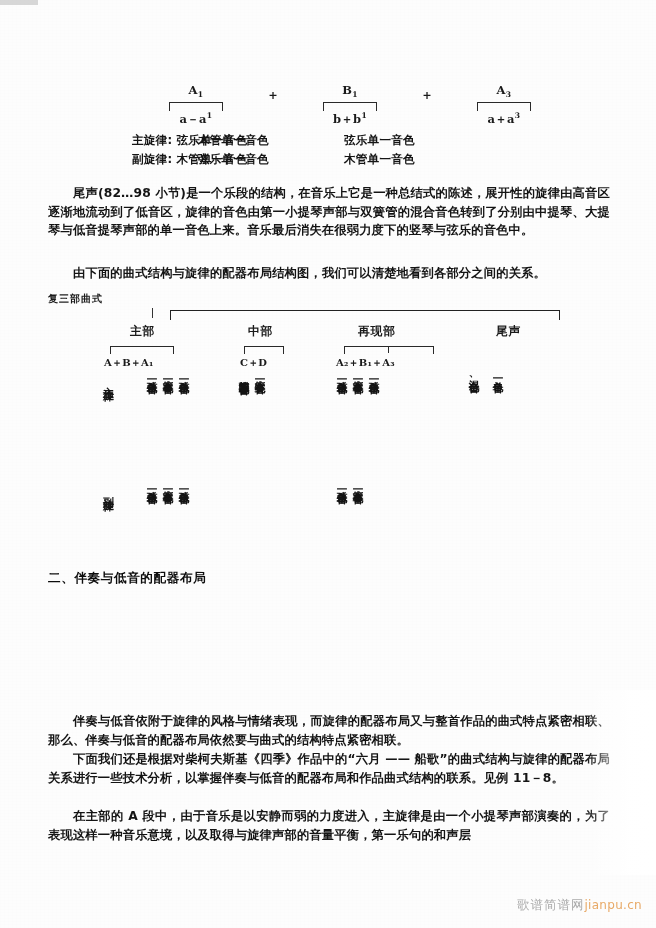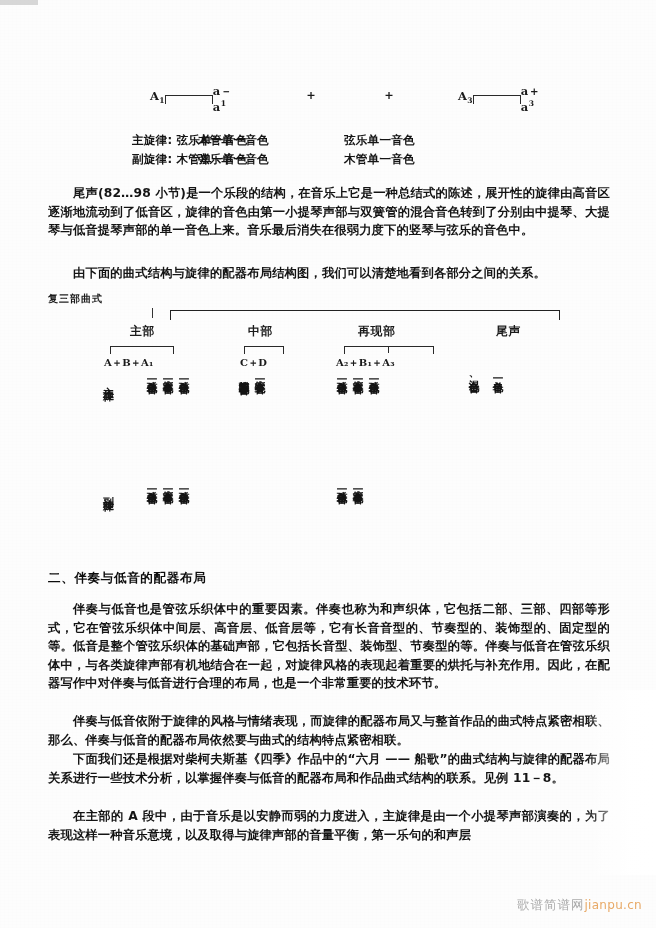--- a/index.html
+++ b/index.html
@@ -69,21 +69,21 @@
     position: absolute;
     left: 150px;
     top: 84px;
     width: 400px;
     display: flex;
     align-items: flex-start;
     justify-content: space-between;
   }
   .formula-group {
     display: flex;
-    flex-direction: row;
+    flex-direction: column;
     align-items: center;
     width: 92px;
   }
   .formula-top {
     font-family: "DejaVu Serif", "Liberation Serif", serif;
     font-size: 11.5px;
     font-weight: 700;
     line-height: 13px;
     letter-spacing: .3px;
   }
@@ -288,20 +288,29 @@
         <span>A</span><sub>1</sub>
       </div>
       <div class="brace-down"></div>
       <div class="formula-bottom">
         <span>a－a</span><sup>1</sup>
       </div>
     </div>
 
     <div class="plus-sign">＋</div>
 
+    <div class="formula-group">
+      <div class="formula-top">
+        <span>B</span><sub>1</sub>
+      </div>
+      <div class="brace-down"></div>
+      <div class="formula-bottom">
+        <span>b＋b</span><sup>1</sup>
+      </div>
+    </div>
 
     <div class="plus-sign">＋</div>
 
     <div class="formula-group">
       <div class="formula-top">
         <span>A</span><sub>3</sub>
       </div>
       <div class="brace-down"></div>
       <div class="formula-bottom">
         <span>a＋a</span><sup>3</sup>
@@ -371,21 +380,20 @@
     <div class="vcol" style="left:114px; top:190px;">木管单一音色</div>
     <div class="vcol" style="left:130px; top:190px;">弦乐单一音色</div>
 
     <div class="vcol" style="left:288px; top:190px;">弦乐单一音色</div>
     <div class="vcol" style="left:304px; top:190px;">木管单一音色</div>
 
   </div>
 
   <div class="section-heading" style="position:absolute; left:48px; top:570px;">二、伴奏与低音的配器布局</div>
 
-  <div class="para indent" style="position:absolute; left:48px; top:600px; width:562px;">伴奏与低音也是管弦乐织体中的重要因素。伴奏也称为和声织体，它包括二部、三部、四部等形式，它在管弦乐织体中间层、高音层、低音层等，它有长音音型的、节奏型的、装饰型的、固定型的等。低音是整个管弦乐织体的基础声部，它包括长音型、装饰型、节奏型的等。伴奏与低音在管弦乐织体中，与各类旋律声部有机地结合在一起，对旋律风格的表现起着重要的烘托与补充作用。因此，在配器写作中对伴奏与低音进行合理的布局，也是一个非常重要的技术环节。</div>
 
   <div class="para indent" style="position:absolute; left:48px; top:712px; width:562px;">伴奏与低音依附于旋律的风格与情绪表现，而旋律的配器布局又与整首作品的曲式特点紧密相联、那么、伴奏与低音的配器布局依然要与曲式的结构特点紧密相联。</div>
 
   <div class="para indent" style="position:absolute; left:48px; top:750px; width:562px;">下面我们还是根据对柴柯夫斯基《四季》作品中的“六月 —— 船歌”的曲式结构与旋律的配器布局关系进行一些技术分析，以掌握伴奏与低音的配器布局和作品曲式结构的联系。见例 11－8。</div>
 
   <div class="para indent" style="position:absolute; left:48px; top:807px; width:562px;">在主部的 A 段中，由于音乐是以安静而弱的力度进入，主旋律是由一个小提琴声部演奏的，为了表现这样一种音乐意境，以及取得与旋律声部的音量平衡，第一乐句的和声层</div>
 
   <div class="fade-right"></div>
 
 

